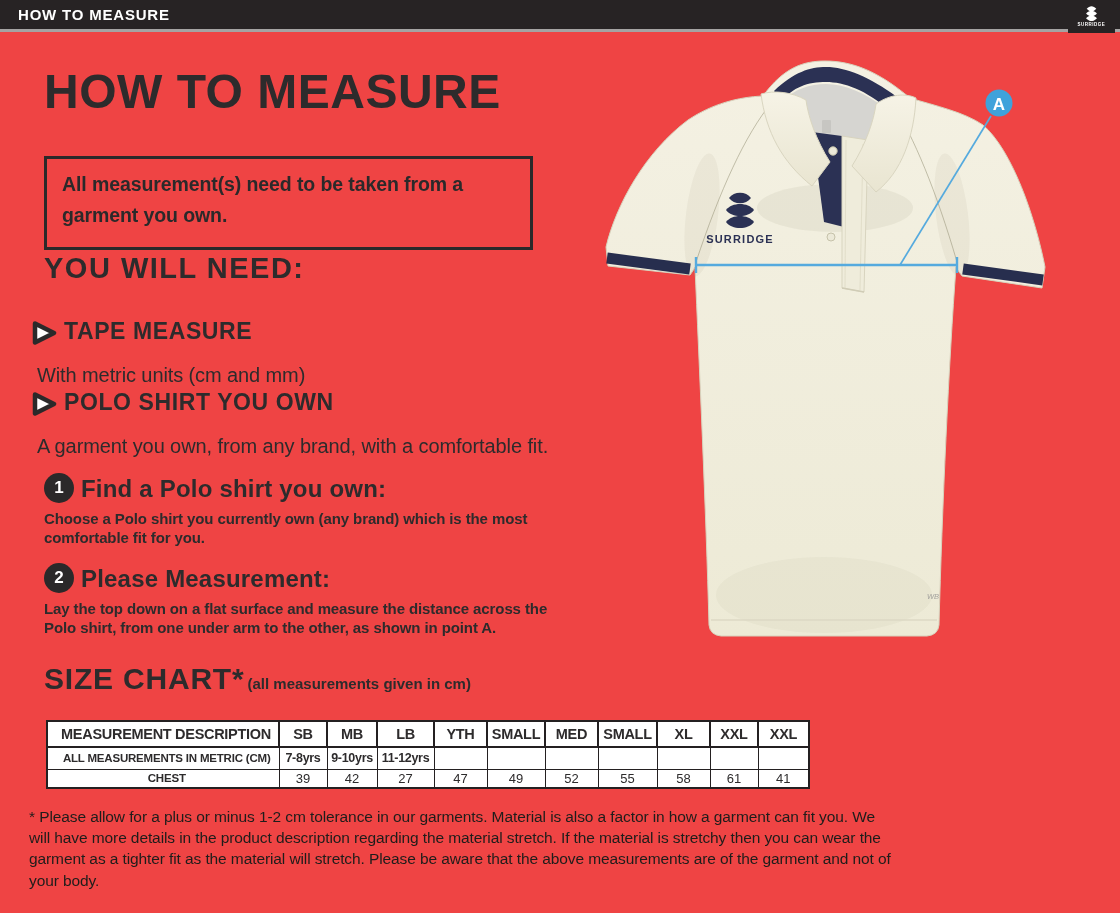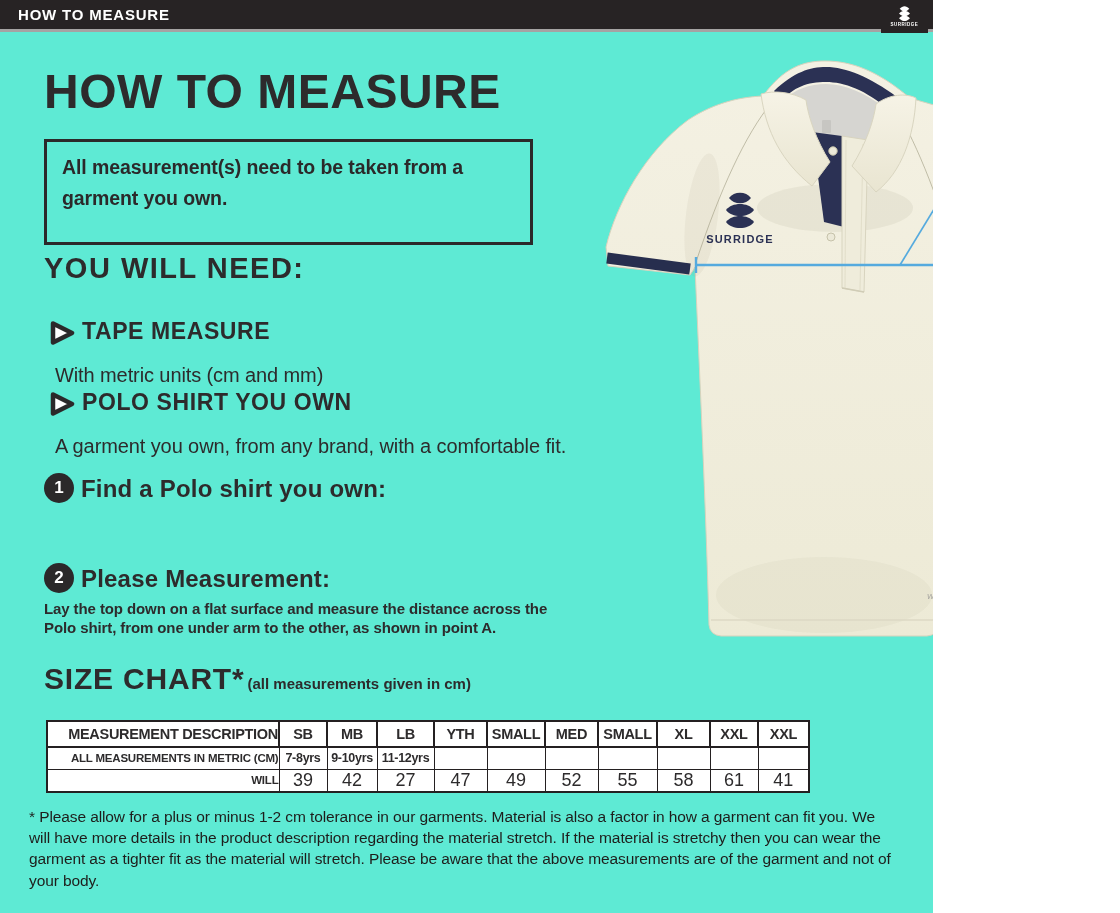--- a/index.html
+++ b/index.html
@@ -1,18 +1,18 @@
 <!DOCTYPE html>
 <html><head>
 <meta charset="utf-8">
 <style>
   * { margin:0; padding:0; box-sizing:border-box; }
   html,body { background:#ffffff; }
   .page {
-    position:relative; width:933px; height:913px; background:#5eead4;
+    position:relative; width:1120px; height:913px; background:#ef4444;
     font-family:"Liberation Sans", sans-serif; color:#2d2b2c; overflow:hidden;
   }
 
   
   .topbar { position:absolute; left:0; top:0; width:1120px; height:29px; background:#272324; z-index:5; }
   .topbar-rule { position:absolute; left:0; top:29px; width:1120px; height:3px; background:#a5a3a3; z-index:4; }
   .topbar-title {
     position:absolute; left:18px; top:6px; font-size:15px; font-weight:bold;
     letter-spacing:0.8px; color:#ffffff;
   }
@@ -22,31 +22,31 @@
   }
   .logo-box svg { display:block; }
   .logo-brand { font-size:4.5px; font-weight:bold; letter-spacing:0.5px; color:#ffffff; }
 
   
   .page-title {
     position:absolute; left:44px; top:64px; font-size:48px; font-weight:bold;
     letter-spacing:0.5px; color:#2d2b2c; white-space:nowrap;
   }
   .note-box {
-    position:absolute; left:44px; top:139px; width:489px;
-    border:3px solid #2b292a; padding:10px 15px 28px 15px;
+    position:absolute; left:44px; top:156px; width:489px;
+    border:3px solid #2b292a; padding:10px 15px 16px 15px;
   }
   .note-box p { font-size:19.5px; font-weight:bold; line-height:1.58; color:#2b292a; letter-spacing:-0.1px; }
 
   .ywn-heading {
     position:absolute; left:44px; top:252px; font-size:29px; font-weight:bold;
     letter-spacing:1.5px; color:#2d2b2c; white-space:nowrap;
   }
 
-  .need-item { position:absolute; left:49px; width:580px; }
+  .need-item { position:absolute; left:31px; width:580px; }
   .need-item.ni-0 { top:318px; }
   .need-item.ni-1 { top:389px; }
   .tri-icon { position:absolute; left:0; top:2px; }
   .ni-title { margin-left:33px; font-size:23px; font-weight:bold; letter-spacing:0.6px; color:#2d2b2c; white-space:nowrap; }
   .ni-desc  { margin-left:6px; margin-top:19px; font-size:20px; font-weight:normal; color:#2d2b2c; letter-spacing:-0.1px; }
 
   .step { position:absolute; left:44px; width:580px; }
   .step.step-0 { top:473px; }
   .step.step-1 { top:563px; }
   .step-num {
@@ -59,24 +59,24 @@
 
   .size-heading { position:absolute; left:44px; top:662px; white-space:nowrap; }
   .size-heading .big   { font-size:30px; font-weight:bold; letter-spacing:0.8px; color:#2d2b2c; }
   .size-heading .small { font-size:15px; font-weight:bold; margin-left:3px; color:#2d2b2c; }
 
   
   .size-table { position:absolute; left:46px; top:720px; }
   table { border-collapse:collapse; table-layout:fixed; width:762px; border:2.5px solid #242021; background:#fff; }
   th, td { border:1.5px solid #242021; text-align:center; vertical-align:middle; overflow:hidden; white-space:nowrap; }
   thead th { border-width:2px; height:26px; font-size:14.5px; font-weight:bold; letter-spacing:-0.3px; }
-  thead th.col-label, tbody th { text-align:right; padding-left:6px; }
+  thead th.col-label, tbody th { text-align:center; padding-left:6px; }
   tbody th { font-size:11.5px; font-weight:bold; letter-spacing:-0.2px;padding-left:7px; }
   tr.r-metric td { height:22px; font-size:12.5px; font-weight:bold; letter-spacing:-0.3px; }
-  tr.r-chest  td { height:19px; font-size:18px; font-weight:normal; }
+  tr.r-chest  td { height:19px; font-size:13px; font-weight:normal; }
 
   .footnote {
     position:absolute; left:29px; top:806px; width:868px;
     font-size:15.5px; line-height:1.37; color:#1e1d1b; letter-spacing:-0.1px;
   }
 
   
   .shirt-figure { position:absolute; left:580px; top:40px; width:540px; height:625px; }
 </style>
 </head>
@@ -123,20 +123,21 @@
           <polygon points="4,3.5 23,13 4,22.5" fill="#ffffff" stroke="#2b292a" stroke-width="4.5" stroke-linejoin="round"></polygon>
         </svg>
     </span>
     <h3 class="ni-title">POLO SHIRT YOU OWN</h3>
     <p class="ni-desc">A garment you own, from any brand, with a comfortable fit.</p>
   </div>
 
   <div class="step step-0">
     <span class="step-num">1</span>
     <h3 class="step-title">Find a Polo shirt you own:</h3>
+    <p class="step-desc">Choose a Polo shirt you currently own (any brand) which is the most comfortable fit for you.</p>
   </div>
 
   <div class="step step-1">
     <span class="step-num">2</span>
     <h3 class="step-title">Please Measurement:</h3>
     <p class="step-desc">Lay the top down on a flat surface and measure the distance across the Polo shirt, from one under arm to the other, as shown in point A.</p>
   </div>
 
   <h2 class="size-heading">
     <span class="big">SIZE CHART*</span><span class="small">(all measurements given in cm)</span>
@@ -180,21 +181,21 @@
           <td>11-12yrs</td>
           <td></td>
           <td></td>
           <td></td>
           <td></td>
           <td></td>
           <td></td>
           <td></td>
         </tr>
         <tr class="r-chest">
-          <th>WILL</th>
+          <th>CHEST</th>
           <td>39</td>
           <td>42</td>
           <td>27</td>
           <td>47</td>
           <td>49</td>
           <td>52</td>
           <td>55</td>
           <td>58</td>
           <td>61</td>
           <td>41</td>

